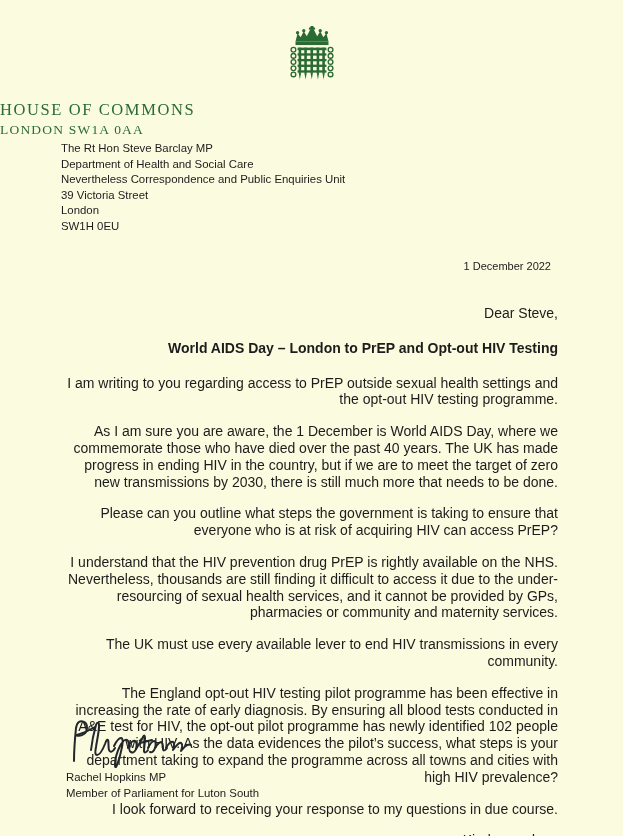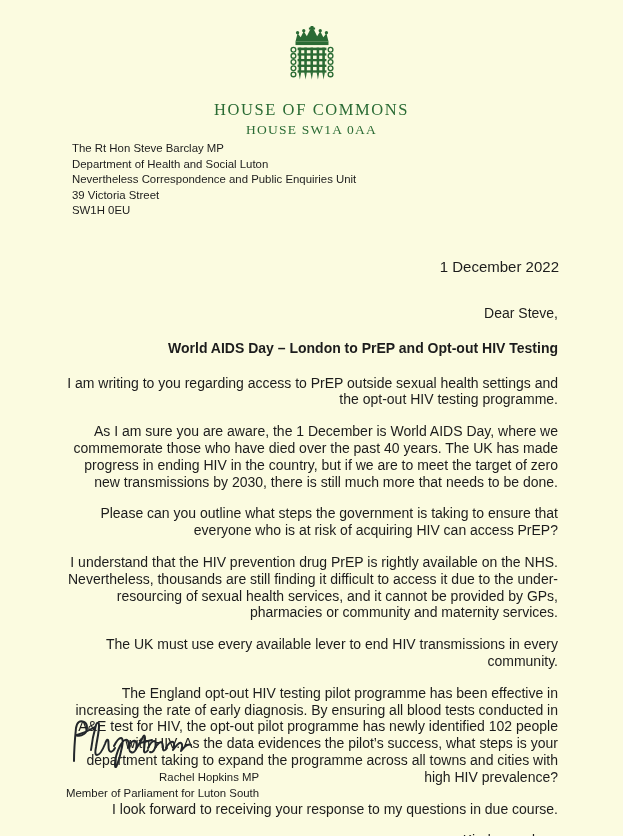--- a/index.html
+++ b/index.html
@@ -20,21 +20,20 @@
     position: relative;
     width: 623px;
     height: 836px;
     background: #fbfbe0;
     box-sizing: border-box;
   }
 
   
   .letterhead {
     width: 100%;
-    text-align: center;
     padding-top: 26px;
   }
   .crest {
     display: block;
     margin: 0 auto;
     width: 62px;
     height: 68px;
   }
   .lh-title {
     margin-top: 7px;
@@ -51,34 +50,34 @@
     font-size: 13.5px;
     letter-spacing: 1.2px;
     color: #2a6b34;
     font-weight: 400;
     line-height: 1.1;
   }
 
   
   .address {
     position: absolute;
-    left: 72px;
+    left: 61px;
     top: 141px;
     font-size: 11.4px;
     line-height: 15.6px;
     color: #1c1c1c;
   }
   .address div { white-space: nowrap; }
 
   
   .date {
     position: absolute;
-    right: 64px;
+    right: 72px;
     top: 259px;
-    font-size: 15px;
+    font-size: 11px;
     line-height: 15px;
     color: #1c1c1c;
   }
 
   
   .body-block {
     position: absolute;
     left: 66px;
     top: 305px;
     width: 492px;
@@ -105,21 +104,20 @@
     width: 170px;
     height: 52px;
   }
   .sigblock {
     position: absolute;
     left: 66px;
     top: 770px;
     font-size: 11.4px;
     line-height: 15.6px;
     color: #1c1c1c;
-    text-align: right;
   }
   .sigblock div { white-space: nowrap; }
 </style>
 </head>
 <body>
 
 <div class="page">
 
   <div class="letterhead">
     <svg class="crest" viewBox="0 0 120 132">
@@ -162,28 +160,29 @@
         <circle cx="24" cy="94" r="4.6" fill="none" stroke="#2a6b34" stroke-width="2.6"></circle>
 
         <circle cx="96" cy="46" r="4.6" fill="none" stroke="#2a6b34" stroke-width="2.6"></circle>
         <circle cx="96" cy="58" r="4.6" fill="none" stroke="#2a6b34" stroke-width="2.6"></circle>
         <circle cx="96" cy="70" r="4.6" fill="none" stroke="#2a6b34" stroke-width="2.6"></circle>
         <circle cx="96" cy="82" r="4.6" fill="none" stroke="#2a6b34" stroke-width="2.6"></circle>
         <circle cx="96" cy="94" r="4.6" fill="none" stroke="#2a6b34" stroke-width="2.6"></circle>
       </g>
     </svg>
     <div class="lh-title">HOUSE OF COMMONS</div>
-    <div class="lh-sub">HOUSE SW1A 0AA</div>
+    <div class="lh-sub">LONDON SW1A 0AA</div>
   </div>
 
   <div class="address">
     <div>The Rt Hon Steve Barclay MP</div>
-    <div>Department of Health and Social Luton</div>
+    <div>Department of Health and Social Care</div>
     <div>Nevertheless Correspondence and Public Enquiries Unit</div>
     <div>39 Victoria Street</div>
+    <div>London</div>
     <div>SW1H 0EU</div>
   </div>
 
   <div class="date">1 December 2022</div>
 
   <div class="body-block">
     <p class="salutation">Dear Steve,</p>
     <p class="subject">World AIDS Day – London to PrEP and Opt-out HIV Testing</p>
     <p class="para">I am writing to you regarding access to PrEP outside sexual health settings and the opt-out HIV testing programme.</p>
     <p class="para">As I am sure you are aware, the 1 December is World AIDS Day, where we commemorate those who have died over the past 40 years. The UK has made progress in ending HIV in the country, but if we are to meet the target of zero new transmissions by 2030, there is still much more that needs to be done.</p>

